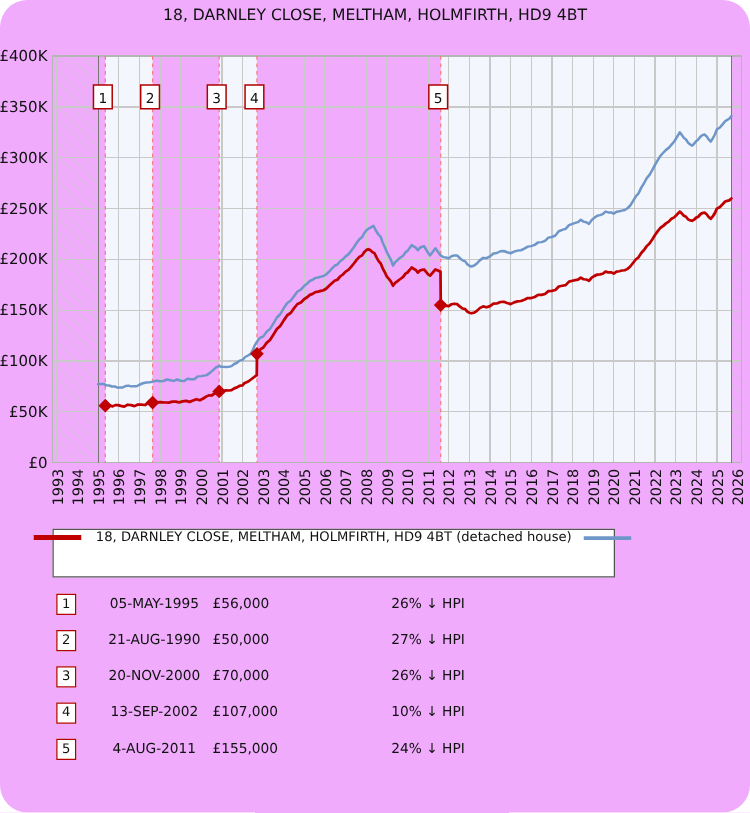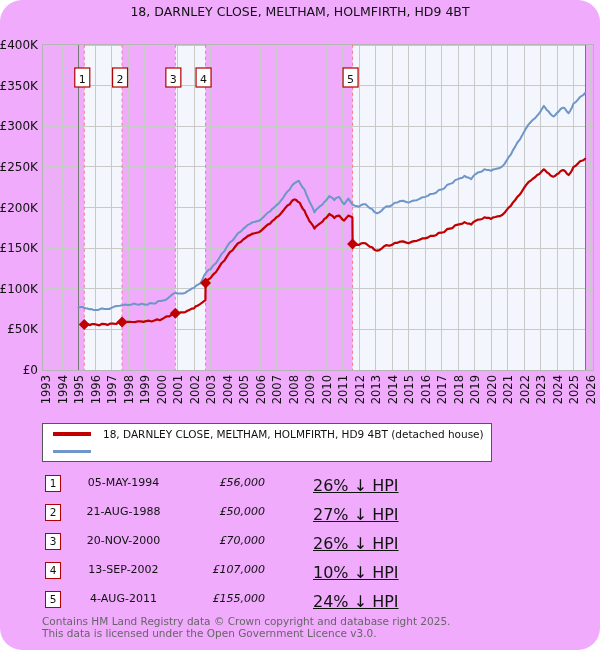--- a/index.html
+++ b/index.html
@@ -7,32 +7,32 @@
        font-family:"DejaVu Sans","Liberation Sans",sans-serif;overflow:hidden;border-radius:22px;}
   .title{position:absolute;left:0;right:0;text-align:center;font-size:12.5px;color:#111;white-space:nowrap;}
   #title1{top:4px;}
   #title2{top:21px;}
   #chart{position:absolute;top:0;left:0;}
   #chart text{font-family:"DejaVu Sans","Liberation Sans",sans-serif;}
   .ylab{font-size:12px;fill:#111;}
   .xlab{font-size:11.5px;fill:#111;}
   .mnum{font-size:11px;fill:#111;}
   .legend{position:absolute;top:423px;left:42px;width:448px;height:37px;border:1px solid #555;
-          background:#fff;display:flex;flex-direction:column;justify-content:center;row-gap:5px;}
+          background:#fff;display:flex;justify-content:center;row-gap:5px;}
   .legend-row{display:flex;align-items:center;height:12px;}
   .swatch{width:38px;height:3px;margin:0 12px 0 10px;flex:none;}
   .swatch.thick{height:4px;}
   .legend-label{font-size:10.5px;color:#111;white-space:nowrap;}
   .sales-table{position:absolute;top:470px;left:0;width:600px;}
   .trow{position:relative;height:29px;}
   .tnum{position:absolute;left:45px;top:5px;width:14px;height:15px;border:1px solid #b00000;
         font-size:10.5px;text-align:center;line-height:15px;color:#111;background:#fff;}
   .tdate{position:absolute;left:66px;top:6px;width:115px;text-align:center;font-size:11px;color:#111;}
-  .tprice{position:absolute;left:170px;top:6px;width:95px;text-align:right;font-size:11px;color:#111;font-style:italic;}
-  .tpct{position:absolute;left:313px;top:6px;font-size:16px;color:#111;text-decoration:underline;}
+  .tprice{position:absolute;left:170px;top:6px;width:95px;text-align:left;font-size:11px;color:#111;}
+  .tpct{position:absolute;left:313px;top:6px;font-size:11px;color:#111;}
   .footer{position:absolute;left:42px;top:616px;font-size:10.5px;line-height:11.5px;color:#666;}
 </style>
 </head>
 <body>
 
 <div id="app">
   <div class="title" id="title1">18, DARNLEY CLOSE, MELTHAM, HOLMFIRTH, HD9 4BT</div>
 
   <svg id="chart" width="600" height="418">
     <defs>
@@ -164,27 +164,27 @@
       <span class="legend-label">18, DARNLEY CLOSE, MELTHAM, HOLMFIRTH, HD9 4BT (detached house)</span>
     </div>
     <div class="legend-row">
       <span class="swatch" style="background: rgb(110, 150, 200);"></span>
     </div>
   </div>
 
   <div class="sales-table">
       <div class="trow">
         <span class="tnum">1</span>
-        <span class="tdate">05-MAY-1994</span>
+        <span class="tdate">05-MAY-1995</span>
         <span class="tprice">£56,000</span>
         <span class="tpct">26% ↓ HPI</span>
       </div>
       <div class="trow">
         <span class="tnum">2</span>
-        <span class="tdate">21-AUG-1988</span>
+        <span class="tdate">21-AUG-1990</span>
         <span class="tprice">£50,000</span>
         <span class="tpct">27% ↓ HPI</span>
       </div>
       <div class="trow">
         <span class="tnum">3</span>
         <span class="tdate">20-NOV-2000</span>
         <span class="tprice">£70,000</span>
         <span class="tpct">26% ↓ HPI</span>
       </div>
       <div class="trow">
@@ -194,17 +194,13 @@
         <span class="tpct">10% ↓ HPI</span>
       </div>
       <div class="trow">
         <span class="tnum">5</span>
         <span class="tdate">4-AUG-2011</span>
         <span class="tprice">£155,000</span>
         <span class="tpct">24% ↓ HPI</span>
       </div>
     </div>
 
-  <div class="footer">
-    <div>Contains HM Land Registry data © Crown copyright and database right 2025.</div>
-    <div>This data is licensed under the Open Government Licence v3.0.</div>
-  </div>
 </div>
 
 </body></html>

